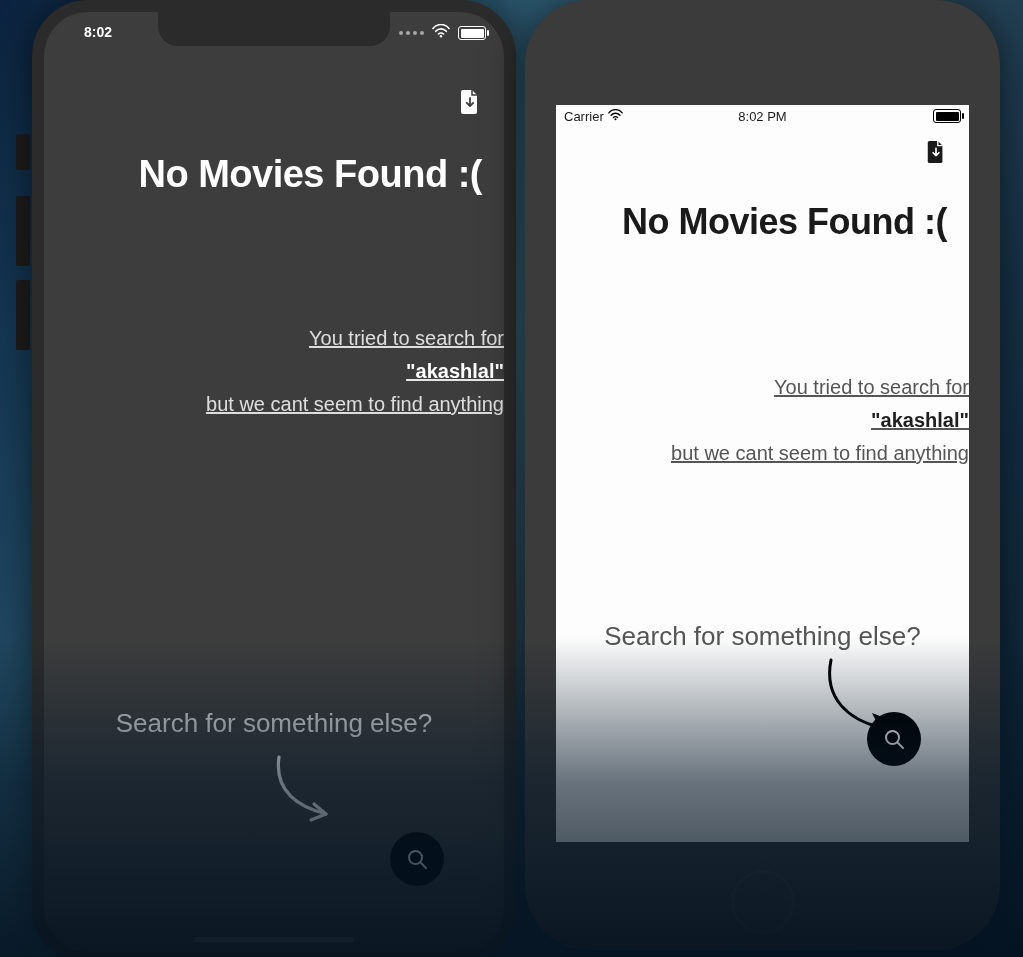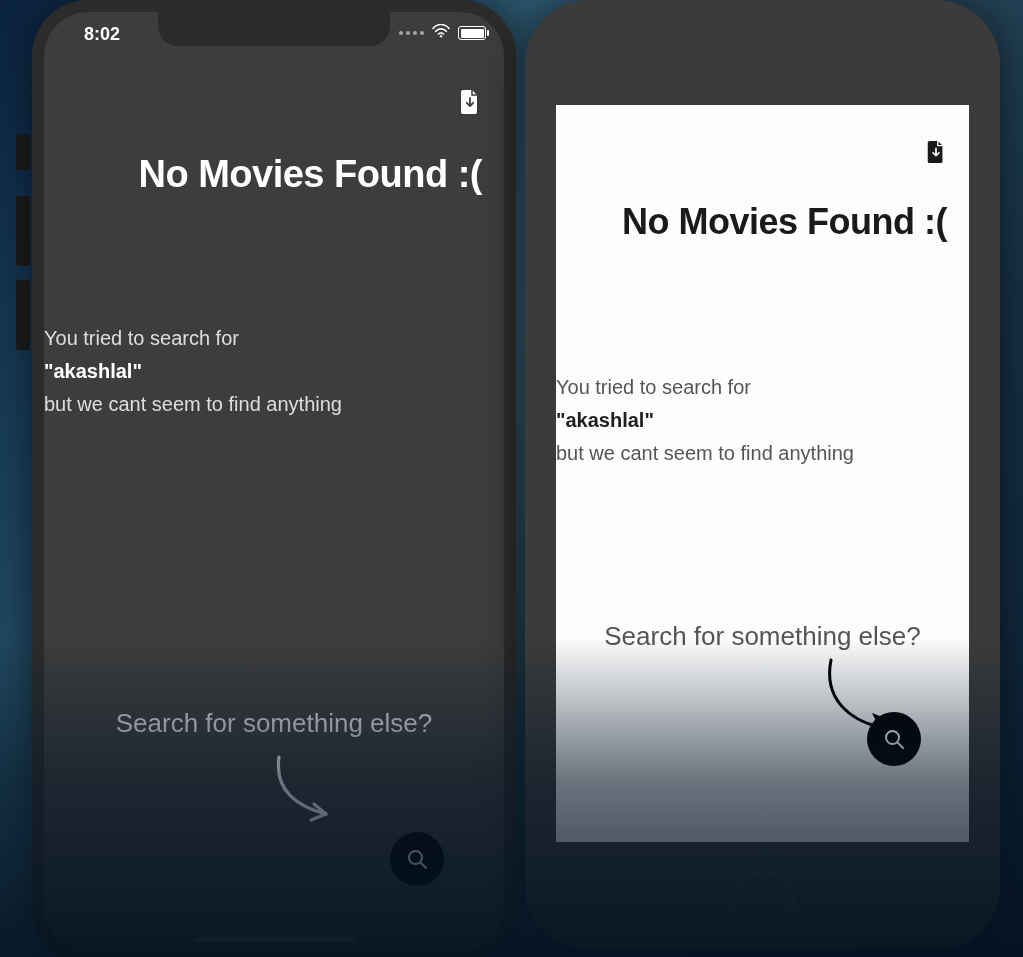--- a/index.html
+++ b/index.html
@@ -40,21 +40,21 @@
     width:232px;height:34px;
     background:#2b2b2b;
     border-radius:0 0 20px 20px;
     z-index:5;
   }
   .phone.left .statusbar{
     position:absolute;top:0;left:0;right:0;height:44px;
     z-index:6;pointer-events:none;
   }
   .phone.left .status-time{
-    position:absolute;left:40px;top:12px;font-weight:600;font-size:18px;
+    position:absolute;left:40px;top:12px;font-weight:600;font-size:14px;
   }
   .phone.left .status-right{
     position:absolute;right:18px;top:12px;display:flex;align-items:center;gap:8px;
   }
   .dots{
     display:flex;gap:3px;opacity:.55;
   }
   .dots span{width:4px;height:4px;border-radius:50%;background:#fff;}
   .home-indicator{
     position:absolute;bottom:10px;left:50%;transform:translateX(-50%);
@@ -103,22 +103,22 @@
   }
   .phone.left .nav-row{top:76px;}
   .phone.right .nav-row{top:34px;}
   .page-title{
     position:absolute;left:22px;right:22px;
     font-weight:800;letter-spacing:-.5px;text-align:right;
   }
   .phone.left .page-title{top:116px;font-size:38px;}
   .phone.right .page-title{top:72px;font-size:36px;}
   .mid-block{
-    position:absolute;left:0;right:0;text-align:left;
-    font-size:20px;line-height:1.65;
+    position:absolute;left:0;right:0;text-align:right;
+    font-size:20px;line-height:1.65;text-decoration:underline;
   }
   .phone.left .mid-block{top:310px;color:#e6e6e6;}
   .dark-sub{opacity:.95;}
   .phone.right .mid-block{top:266px;color:#555;}
   .mid-block .q{font-weight:600;}
   .phone.left .mid-block .q{color:#fff;}
   .phone.right .mid-block .q{color:#1f1f1f;}
   .prompt{
     position:absolute;left:0;right:0;text-align:center;
     font-size:26px;
@@ -222,20 +222,37 @@
         </svg>
     </div>
 
     <div class="home-indicator"></div>
   </div>
 </div>
 
 <div class="phone right">
   <div class="screen">
 
+    <div class="statusbar">
+      <div class="status-left">
+        <span>Carrier</span>
+        <span>
+          <svg width="15" height="12" viewBox="0 0 18 14">
+              <path d="M1 4.5 A10 10 0 0 1 17 4.5 M3.7 7.3 A7 7 0 0 1 14.3 7.3 M6.5 10 A3.5 3.5 0 0 1 11.5 10" fill="none" stroke="#000" stroke-width="1.6" stroke-linecap="round"></path>
+              <circle cx="9" cy="12.2" r="1.2" fill="#000"></circle>
+            </svg>
+        </span>
+      </div>
+      <div class="status-time">8:02 PM</div>
+      <div class="status-right">
+        <span class="battery">
+            <span class="fill"></span>
+          </span>
+      </div>
+    </div>
 
     <div class="nav-row">
       <span style="cursor:pointer;">
         <svg width="22" height="26" viewBox="0 0 24 28">
             <path d="M5 2h9l5 5v17a2 2 0 0 1-2 2H5a2 2 0 0 1-2-2V4a2 2 0 0 1 2-2z" fill="#1a1a1a"></path>
             <path d="M14 2v5h5" fill="none" stroke="#fdfdfd" stroke-width="1.5"></path>
             <path d="M12 10v8m0 0l-3.2-3.2M12 18l3.2-3.2" fill="none" stroke="#fdfdfd" stroke-width="1.8" stroke-linecap="round" stroke-linejoin="round"></path>
           </svg>
       </span>
     </div>

